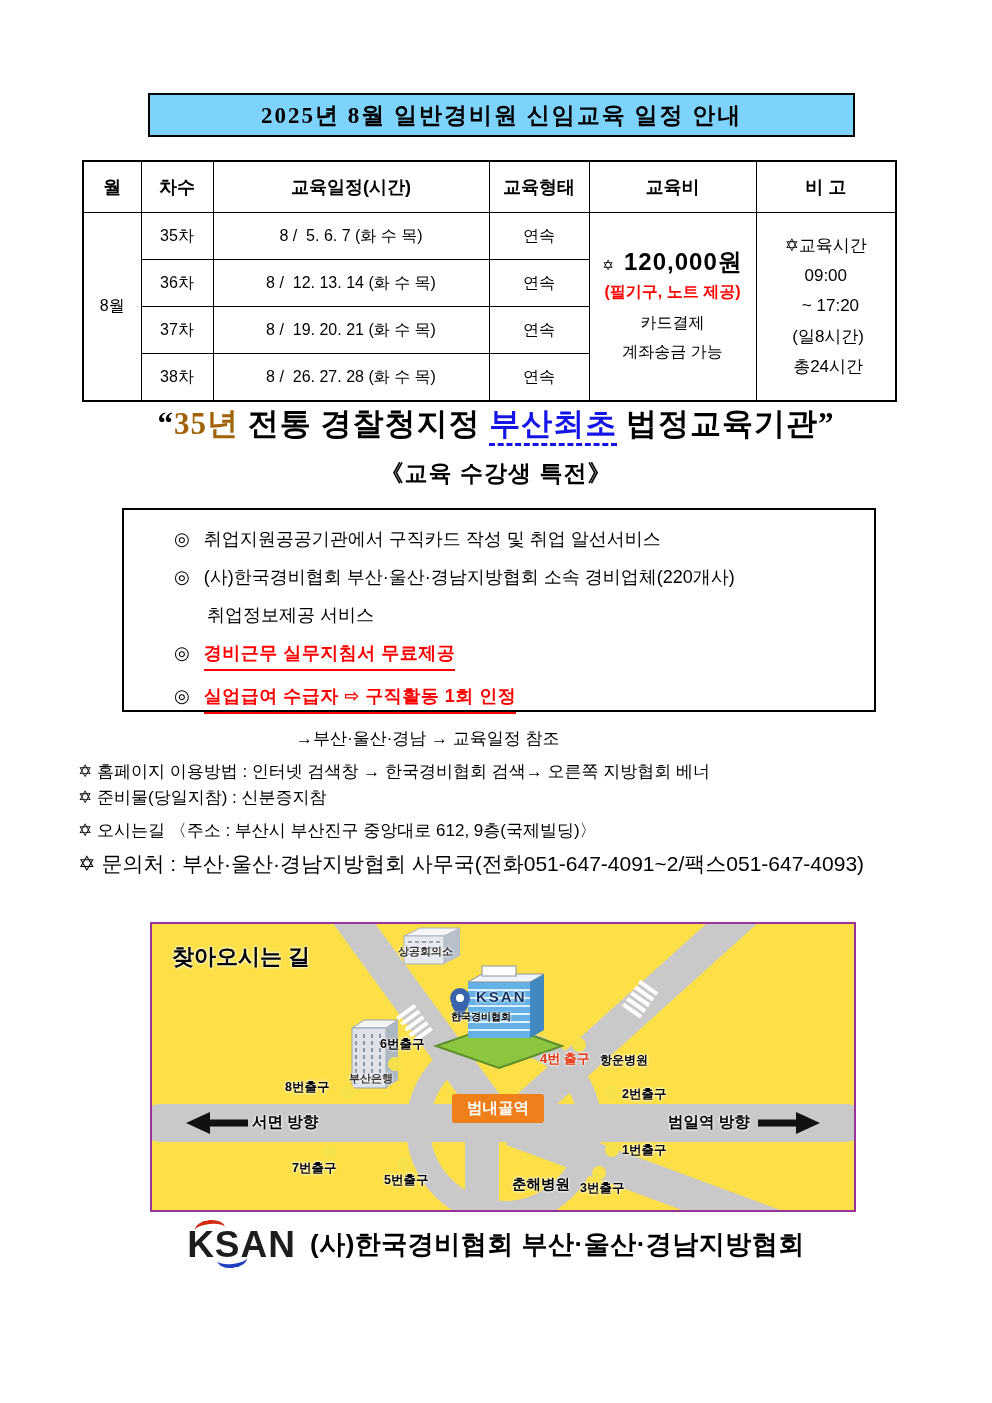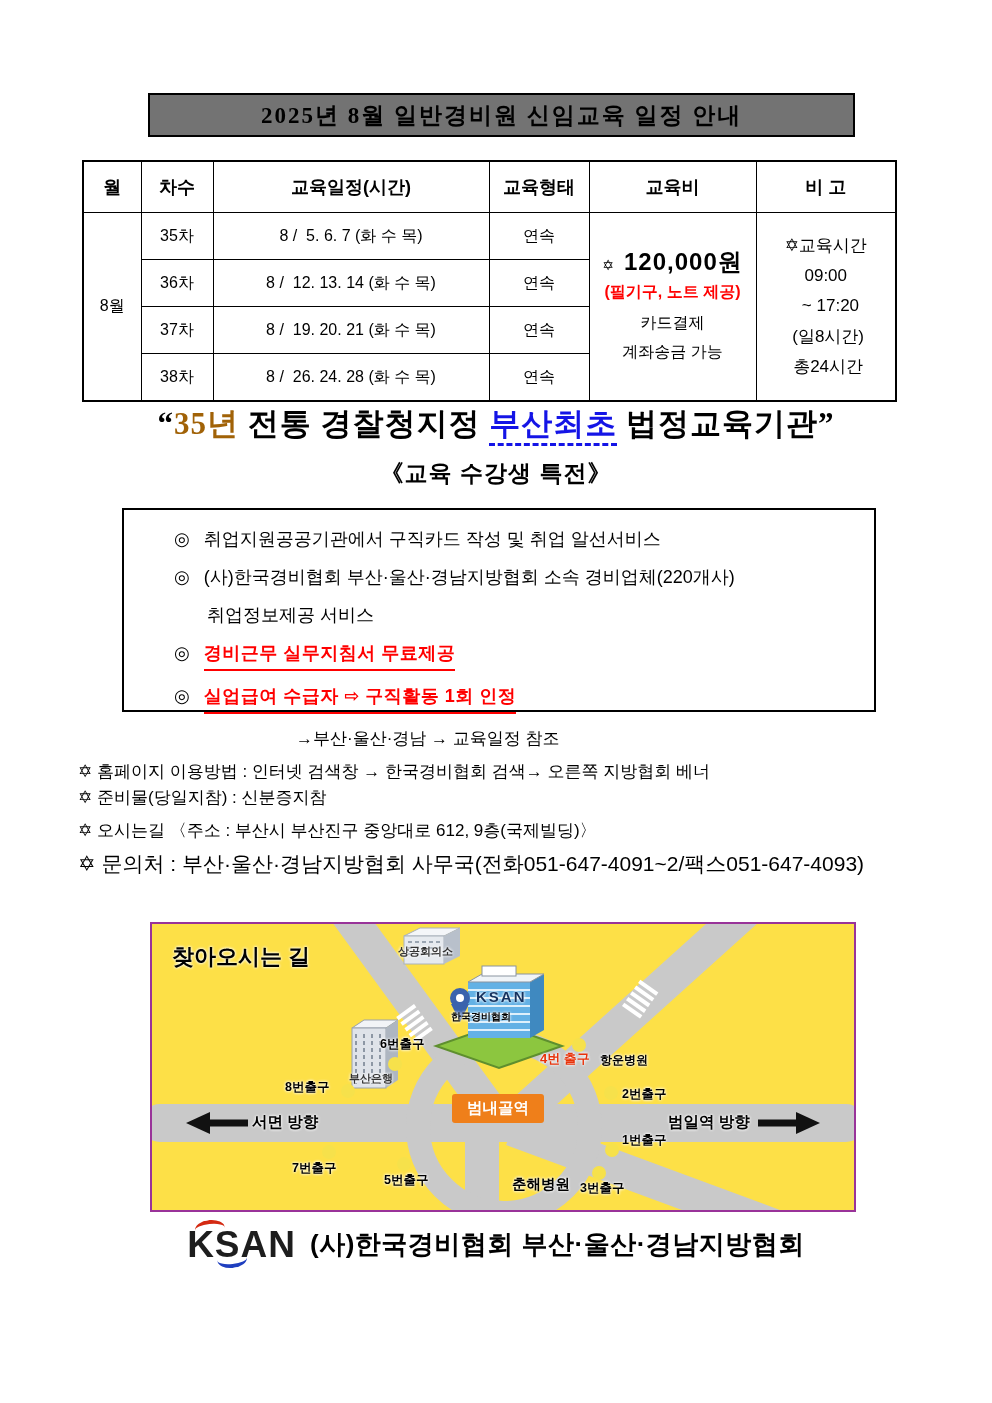--- a/index.html
+++ b/index.html
@@ -4,21 +4,21 @@
 <style>
   html,body{margin:0;padding:0;}
   body{
     width:992px;height:1403px;position:relative;overflow:hidden;
     background:#ffffff;color:#000;
     font-family:"Liberation Sans","DejaVu Sans",sans-serif;
   }
   
   .banner{
     position:absolute;left:148px;top:93px;width:703px;height:40px;
-    background:#737373;border:2px solid #000;
+    background:#7dd3fc;border:2px solid #000;
     display:flex;align-items:center;justify-content:center;
     font-size:23px;font-weight:bold;letter-spacing:2px;
     font-family:"Liberation Serif","DejaVu Serif",serif;
   }
   
   table.sched{
     position:absolute;left:82px;top:160px;border-collapse:collapse;
     border:2.5px solid #000;table-layout:fixed;
   }
   table.sched th,table.sched td{
@@ -145,21 +145,21 @@
     <td class="schedule">8 /  12. 13. 14 (화 수 목)</td>
     <td>연속</td>
   </tr>
   <tr class="datarow">
     <td>37차</td>
     <td class="schedule">8 /  19. 20. 21 (화 수 목)</td>
     <td>연속</td>
   </tr>
   <tr class="datarow">
     <td>38차</td>
-    <td class="schedule">8 /  26. 24. 28 (화 수 목)</td>
+    <td class="schedule">8 /  26. 27. 28 (화 수 목)</td>
     <td>연속</td>
   </tr>
 </tbody>
   </table>
 
 <div class="slogan"><span>“</span><span class="green">35년</span><span> 전통 경찰청지정 </span><span class="blue">부산최초</span><span> 법정교육기관</span><span>”</span></div>
 <div class="subtitle">《교육 수강생 특전》</div>
 
 <div class="benefits">
   <div class="b-item">
@@ -269,21 +269,21 @@
   <div class="mlabel map-title">찾아오시는 길</div>
   <div class="mlabel lbl-chamber">상공회의소</div>
   <div class="mlabel lbl-ksan">KSAN</div>
   <div class="mlabel lbl-ksan-org">한국경비협회</div>
   <div class="mlabel lbl-bank">부산은행</div>
   <div class="mlabel lbl-exit" style="left:228px;top:112px">6번출구</div>
   <div class="mlabel lbl-exit" style="left:133px;top:155px">8번출구</div>
   <div class="mlabel lbl-exit4">4번 출구</div>
   <div class="mlabel lbl-hosp1">항운병원</div>
   <div class="mlabel lbl-exit" style="left:470px;top:162px">2번출구</div>
-  <div class="mlabel lbl-exit" style="left:470px;top:208px">1번출구</div>
+  <div class="mlabel lbl-exit" style="left:470px;top:218px">1번출구</div>
   <div class="mlabel lbl-exit" style="left:428px;top:256px">3번출구</div>
   <div class="mlabel lbl-exit" style="left:140px;top:236px">7번출구</div>
   <div class="mlabel lbl-exit" style="left:232px;top:248px">5번출구</div>
   <div class="mlabel lbl-hosp2">춘해병원</div>
   <div class="mlabel lbl-dir" style="left:100px;top:188px">서면 방향</div>
   <div class="mlabel lbl-dir" style="left:516px;top:188px">범일역 방향</div>
   <div class="station">범내골역</div>
 </div>
 
 <div class="footer">

